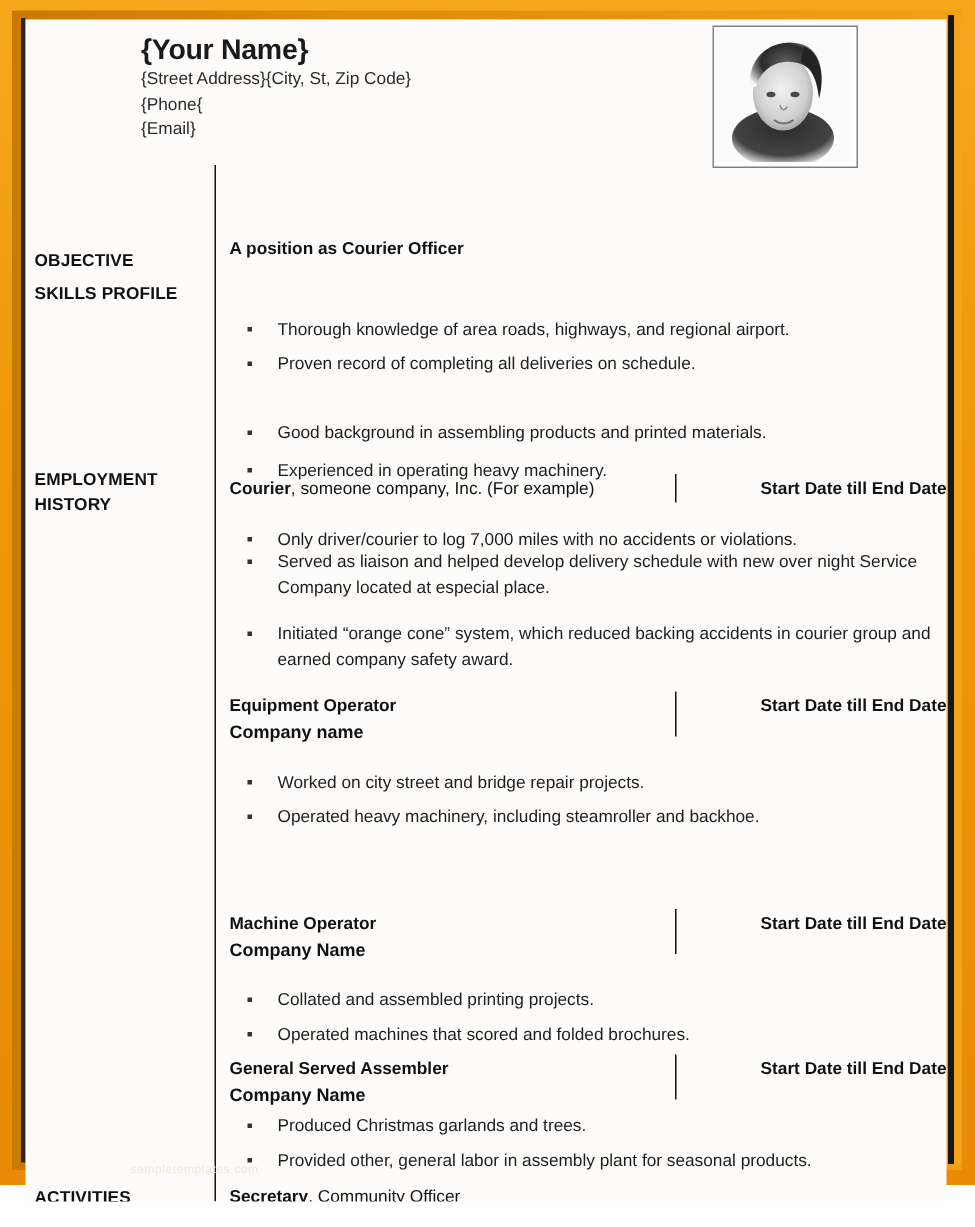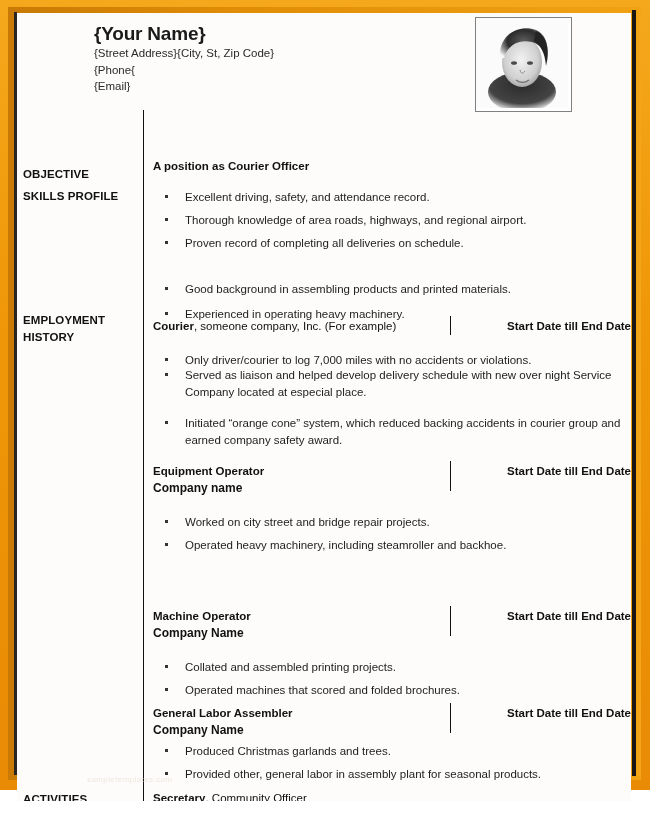--- a/index.html
+++ b/index.html
@@ -269,24 +269,20 @@
     <div class="labels">
         <div class="side-label" style="top: 154px;">OBJECTIVE</div>
         <div class="side-label" style="top: 176px;">SKILLS PROFILE</div>
         <div class="side-label" style="top: 300px;">EMPLOYMENT</div>
         <div class="side-label" style="top: 317px;">HISTORY</div>
         <div class="side-label" style="top: 779px;">ACTIVITIES</div>
       </div>
 
     <div class="content">
         <div class="c-abs objective-text" style="top: 50px;">A position as Courier Officer</div>
-        <div class="bullet-row" style="top: 79px;">
-          <span class="dot"></span>
-          <span class="btxt">Excellent driving, safety, and attendance record.</span>
-        </div>
         <div class="bullet-row" style="top: 102px;">
           <span class="dot"></span>
           <span class="btxt">Thorough knowledge of area roads, highways, and regional airport.</span>
         </div>
         <div class="bullet-row" style="top: 125px;">
           <span class="dot"></span>
           <span class="btxt">Proven record of completing all deliveries on schedule.</span>
         </div>
         <div class="bullet-row" style="top: 148px; margin-top: 48px;">
           <span class="dot"></span>
@@ -325,21 +321,21 @@
         <div class="date-tick" style="left: 307px; top: 496px; height: 30px;"></div>
         <div class="job-company" style="top: 515px;">Company Name</div>
         <div class="bullet-row" style="top: 549px;">
           <span class="dot"></span>
           <span class="btxt">Collated and assembled printing projects.</span>
         </div>
         <div class="bullet-row" style="top: 572px;">
           <span class="dot"></span>
           <span class="btxt">Operated machines that scored and folded brochures.</span>
         </div>
-        <div class="job-title-line" style="top: 595px;"><span class="jt">General Labor Assembler</span><span class="jdate">Start Date till End Date</span></div>
+        <div class="job-title-line" style="top: 595px;"><span class="jt">General Served Assembler</span><span class="jdate">Start Date till End Date</span></div>
         <div class="date-tick" style="left: 307px; top: 593px; height: 30px;"></div>
         <div class="job-company" style="top: 612px;">Company Name</div>
         <div class="bullet-row" style="top: 633px;">
           <span class="dot"></span>
           <span class="btxt">Produced Christmas garlands and trees.</span>
         </div>
         <div class="bullet-row" style="top: 656px;">
           <span class="dot"></span>
           <span class="btxt">Provided other, general labor in assembly plant for seasonal products.</span>
         </div>

